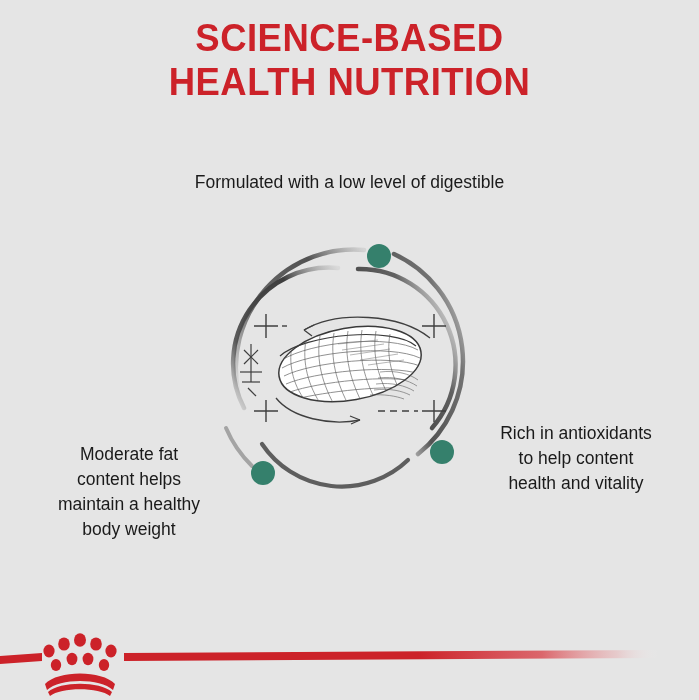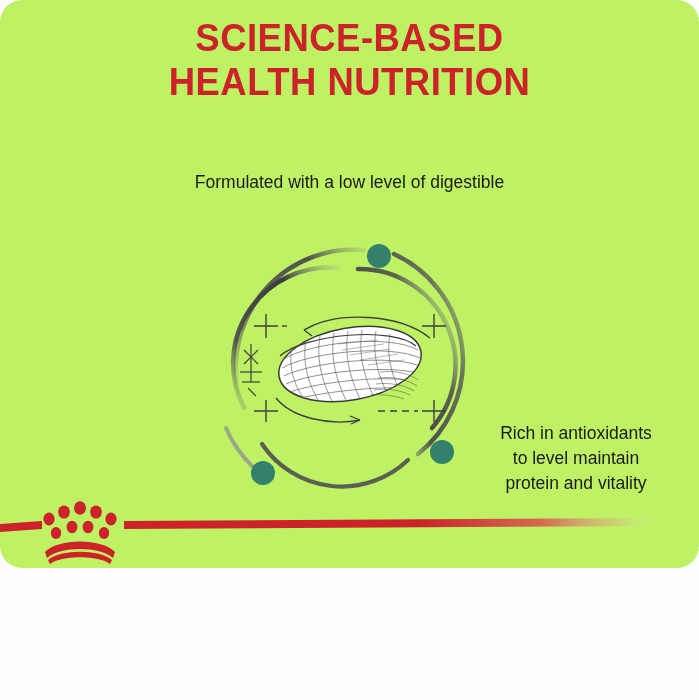--- a/index.html
+++ b/index.html
@@ -12,23 +12,22 @@
     height: 700px;
     background: #fdfdfd;
     font-family: "Liberation Sans", sans-serif;
     overflow: hidden;
     position: relative;
   }
 
   .page {
     position: relative;
     width: 699px;
-    height: 568px;
-    background: #bef264;
-    border-radius: 22px;
+    height: 700px;
+    background: #e5e5e5;
   }
 
   
   .title-block {
     position: absolute;
     top: 16px;
     left: 0;
     width: 699px;
     text-align: center;
   }
@@ -120,25 +119,31 @@
 
   <div class="title-block">
     <div class="title-line">SCIENCE-BASED</div>
     <div class="title-line">HEALTH NUTRITION</div>
   </div>
 
   <div class="top-text">
     <span class="l">Formulated with a low level of digestible</span>
   </div>
 
+  <div class="side-text side-left">
+    <span class="l">Moderate fat</span>
+    <span class="l">content helps</span>
+    <span class="l">maintain a healthy</span>
+    <span class="l">body weight</span>
+  </div>
 
   <div class="side-text side-right">
     <span class="l">Rich in antioxidants</span>
-    <span class="l">to level maintain</span>
-    <span class="l">protein and vitality</span>
+    <span class="l">to help content</span>
+    <span class="l">health and vitality</span>
   </div>
 
   <div class="graphic">
     <svg viewBox="0 0 264 272" xmlns="http://www.w3.org/2000/svg">
       <defs>
 
         <linearGradient id="gOuterA" x1="0" y1="1" x2="1" y2="0">
           <stop offset="0%" stop-color="#555" stop-opacity="0"></stop>
           <stop offset="35%" stop-color="#555" stop-opacity="0.85"></stop>
           <stop offset="75%" stop-color="#4a4a4a" stop-opacity="0.95"></stop>

